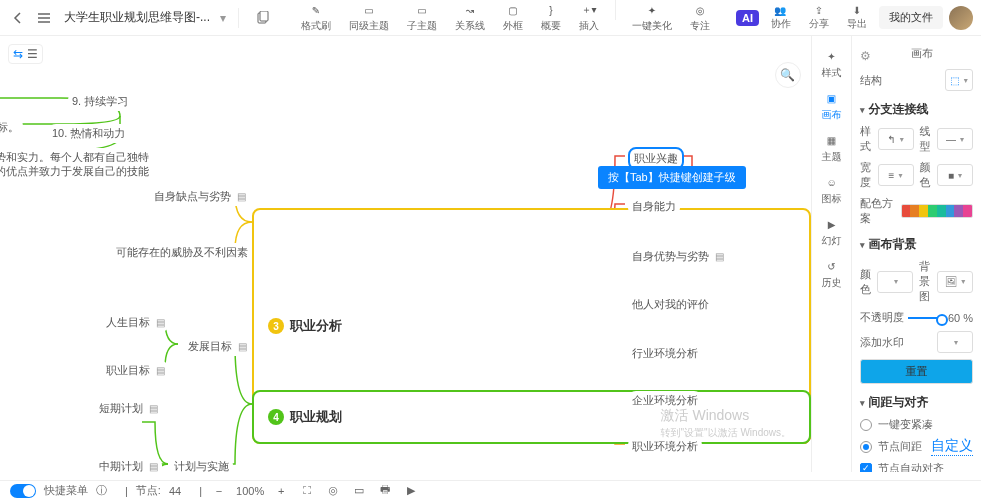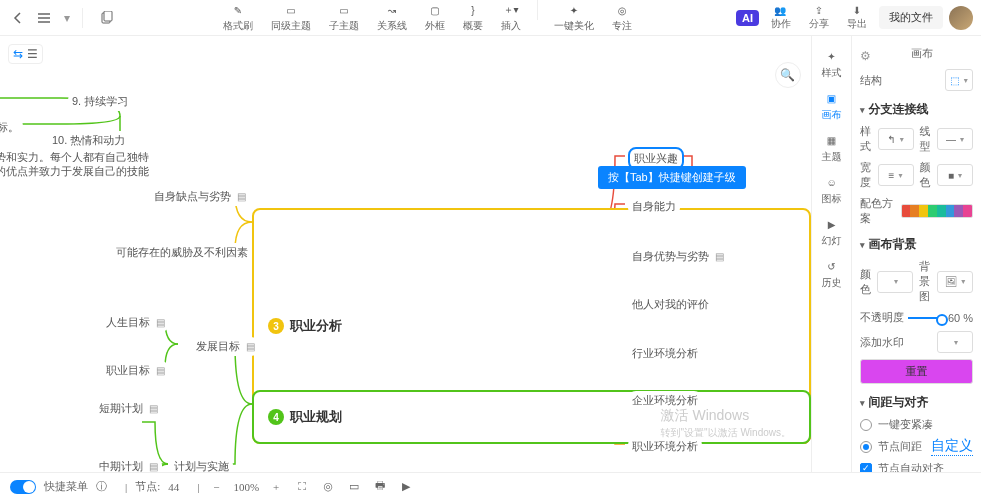--- a/index.html
+++ b/index.html
@@ -44,31 +44,31 @@
 .panel .sec-head::before { content: "▾"; font-size: 9px; color: #666; }
 .panel .row { display: flex; align-items: center; justify-content: space-between; margin-bottom: 6px; font-size: 11px; color: #666; }
 .panel .row-full { display: flex; align-items: center; gap: 6px; margin-bottom: 6px; font-size: 11px; color: #666; justify-content: space-between; }
 .panel .sel { border: 1px solid #ddd; border-radius: 3px; padding: 2px 4px; min-width: 36px; height: 22px; display: flex; align-items: center; justify-content: center; cursor: pointer; font-size: 10px; background: #fff; gap: 2px; }
 .panel .sel.big { min-width: 28px; }
 .panel .sel::after { content: "▾"; font-size: 8px; color: #999; margin-left: 2px; }
 .panel .color-strip { display: flex; height: 14px; border: 1px solid #ddd; border-radius: 2px; overflow: hidden; width: 78px; }
 .panel .color-strip span { flex: 1; }
 .panel .slider { flex: 1; height: 2px; background: #0a84ff; position: relative; margin: 0 4px; }
 .panel .slider::after { content: ""; position: absolute; right: -4px; top: -3px; width: 8px; height: 8px; border-radius: 50%; background: #fff; border: 2px solid #0a84ff; }
-.panel .reset-btn { width: 100%; border: 1px solid #ddd; border-radius: 3px; padding: 4px; text-align: center; font-size: 11px; cursor: pointer; background: #d946ef; }
+.panel .reset-btn { width: 100%; border: 1px solid #ddd; border-radius: 3px; padding: 4px; text-align: center; font-size: 11px; cursor: pointer; background: #0ea5e9; }
 .panel .radio-row, .panel .check-row { display: flex; align-items: center; gap: 6px; font-size: 11px; color: #666; margin-bottom: 5px; }
 .panel .radio { width: 12px; height: 12px; border: 1px solid #999; border-radius: 50%; position: relative; }
 .panel .radio.checked::after { content: ""; position: absolute; inset: 2px; background: #0a84ff; border-radius: 50%; }
 .panel .check { width: 12px; height: 12px; border: 1px solid #999; border-radius: 2px; }
 .panel .check.checked { background: #0a84ff; border-color: #0a84ff; position: relative; }
 .panel .check.checked::after { content: "✓"; color: #fff; font-size: 9px; position: absolute; top: -1px; left: 1px; }
 .panel .custom-link { color: #0a84ff; font-size: 14px; border-bottom: 1px dotted #0a84ff; cursor: pointer; margin-left: auto; }
 
 
-.bottombar { position: absolute; bottom: 0; left: 0; right: 0; height: 28px; border-top: 1px solid #eee; display: flex; align-items: center; padding: 0 10px; gap: 8px; font-size: 11px; color: #666; background: #fff; font-family: Liberation Serif, serif; }
+.bottombar { position: absolute; bottom: 0; left: 0; right: 0; height: 20px; border-top: 1px solid #eee; display: flex; align-items: center; padding: 0 10px; gap: 8px; font-size: 11px; color: #666; background: #fff; }
 .bottombar .toggle { width: 26px; height: 14px; background: #0a84ff; border-radius: 7px; position: relative; cursor: pointer; }
 .bottombar .toggle::after { content: ""; position: absolute; right: 1px; top: 1px; width: 12px; height: 12px; background: #fff; border-radius: 50%; }
 .bottombar .zoom-btn { width: 18px; height: 18px; display: flex; align-items: center; justify-content: center; cursor: pointer; border-radius: 2px; color: #666; }
 .bottombar .bico { width: 18px; height: 18px; display: flex; align-items: center; justify-content: center; cursor: pointer; color: #666; }
 .bottombar .bico:last-child { color: #0a84ff; }
 .bottombar .spacer { flex: 1; }
 
 
 .mind { position: absolute; inset: 0; text-decoration: underline; }
 .mind svg { position: absolute; inset: 0; width: 100%; height: 100%; pointer-events: none; }
@@ -94,20 +94,21 @@
   <div class="back">
       <svg width="12" height="12" viewBox="0 0 12 12">
         <path d="M8 1L3 6l5 5" stroke="#666" stroke-width="1.5" fill="none"></path>
       </svg>
     </div>
   <div class="menu-icon">
       <svg width="14" height="14" viewBox="0 0 14 14">
         <path d="M1 3h12M1 7h12M1 11h12" stroke="#666" stroke-width="1.5"></path>
       </svg>
     </div>
+  <span class="title">大学生职业规划思维导图-...</span>
   <span class="chevron">▾</span>
   <div class="divider"></div>
   <div class="icon-btn">
       <svg width="14" height="14" viewBox="0 0 14 14">
         <rect x="2" y="2" width="8" height="10" rx="1" stroke="#666" fill="none"></rect>
         <rect x="4" y="0" width="8" height="10" rx="1" stroke="#666" fill="#fff"></rect>
       </svg>
     </div>
   <div class="spacer"></div>
   <div class="tool-group">
@@ -211,21 +212,21 @@
         <path d="M168 428 Q155 428 155 428 L142 428" stroke="#52c41a" stroke-width="1.5" fill="none"></path>
         <path d="M168 428 Q155 428 155 450 L142 450" stroke="#52c41a" stroke-width="1.5" fill="none"></path>
       </svg>
 
       <div class="node leaf" style="left:68px; top:56px;">
           <span>9. 持续学习</span>
         </div>
       <div class="node leaf" style="left:-18px; top:82px;">
           <span>目标。</span>
         </div>
-      <div class="node leaf" style="left:48px; top:95px;">
+      <div class="node leaf" style="left:48px; top:88px;">
           <span>10. 热情和动力</span>
         </div>
       <div class="node leaf" style="left:-20px; top:112px;">
           <span>优势和实力。每个人都有自己独特</span>
         </div>
       <div class="node leaf" style="left:-20px; top:126px;">
           <span>己的优点并致力于发展自己的技能</span>
         </div>
 
       <div class="node root" style="left:368px; top:228px;">
@@ -276,21 +277,21 @@
         </div>
 
       <div class="node leaf" style="left:150px; top:151px;">
           <span>自身缺点与劣势</span>
           <span class="note-ico">▤</span>
         </div>
       <div class="node leaf" style="left:112px; top:207px;">
           <span>可能存在的威胁及不利因素</span>
         </div>
 
-      <div class="node leaf" style="left:192px; top:301px;">
+      <div class="node leaf" style="left:184px; top:301px;">
           <span>发展目标</span>
           <span class="note-ico">▤</span>
         </div>
       <div class="node leaf" style="left:102px; top:277px;">
           <span>人生目标</span>
           <span class="note-ico">▤</span>
         </div>
       <div class="node leaf" style="left:102px; top:325px;">
           <span>职业目标</span>
           <span class="note-ico">▤</span>

